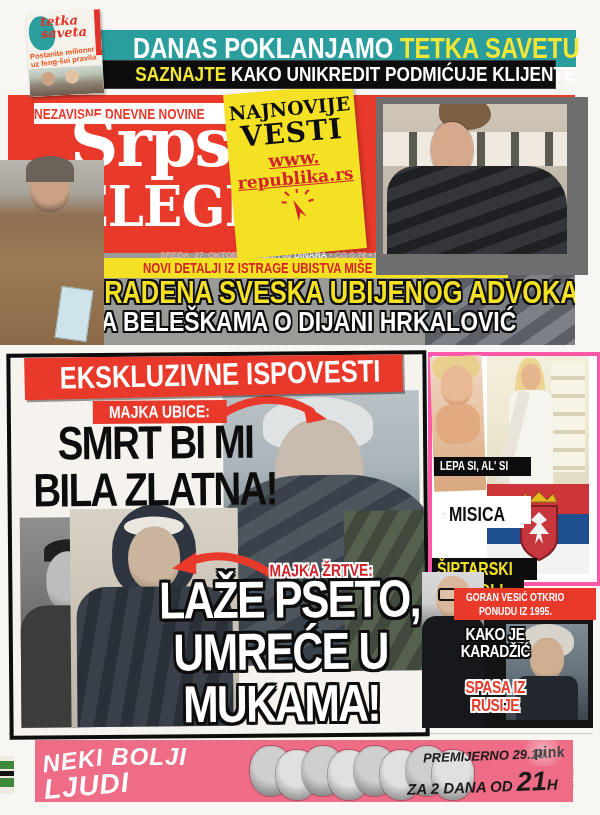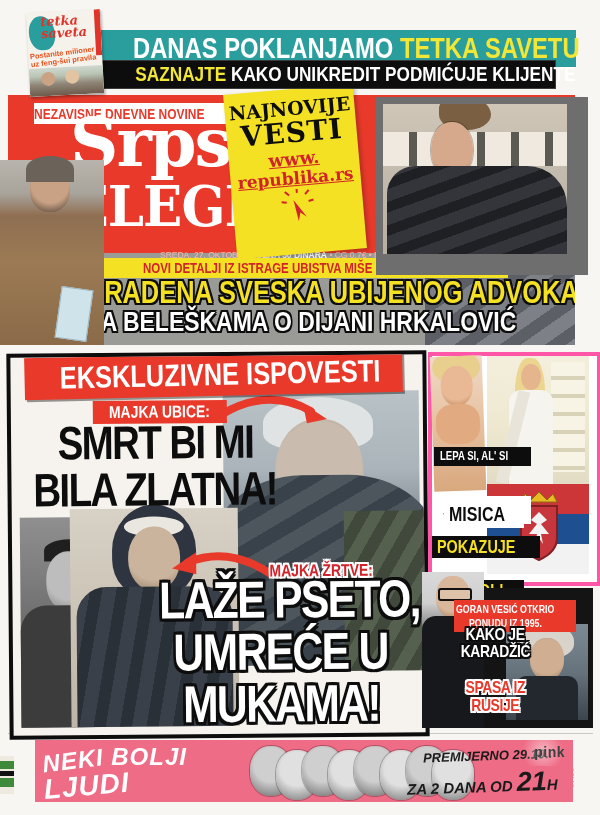--- a/index.html
+++ b/index.html
@@ -160,22 +160,22 @@
   .sk-vesic .fc{position:absolute;left:14px;top:4px;width:34px;height:42px;border-radius:46%;
     background:radial-gradient(circle at 50% 42%,#d8b79a 60%,#a98768 90%);}
   .sk-vesic .gl{position:absolute;left:16px;top:16px;width:30px;height:9px;border:2px solid #111;border-radius:3px;background:rgba(255,255,255,.15);}
   .sk-vesic .suit{position:absolute;left:0;top:44px;width:62px;height:112px;background:#17181c;border-radius:14px 14px 0 0;}
   .sk-karadzic{position:absolute;left:78px;top:36px;width:82px;height:96px;
     background:linear-gradient(180deg,#7e8a94 0%,#66727c 50%,#3c444c 100%);}
   .sk-karadzic .wh{position:absolute;left:14px;top:0px;width:54px;height:34px;border-radius:50% 50% 40% 40%;background:#d8d4cc;}
   .sk-karadzic .fc{position:absolute;left:24px;top:14px;width:34px;height:42px;border-radius:46%;
     background:radial-gradient(circle at 50% 45%,#cfae92 60%,#9c7f64 90%);}
   .sk-karadzic .st{position:absolute;left:10px;top:52px;width:62px;height:44px;background:#23282e;border-radius:10px 10px 0 0;}
-  .sk-chip{position:absolute;left:26px;top:12px;width:118px;background:#e8392b;color:#fff;font-weight:700;
-    font-size:11px;line-height:14px;text-align:center;padding:2px 2px;z-index:5;}
+  .sk-chip{position:absolute;left:26px;top:0;width:118px;background:#e8392b;color:#fff;font-weight:700;
+    font-size:11px;line-height:14px;text-align:center;padding:2px 12px;z-index:5;}
   .sk-line{position:absolute;width:130px;left:2px;text-align:center;font-weight:700;font-size:17px;line-height:17px;z-index:5;color:#fff;letter-spacing:-.5px;}
   .sk-red{color:#e8392b;}
 
   
   .divider{left:8px;top:733px;width:585px;height:1px;background:#c9c9c4;}
   .ad-banner{left:35px;top:740px;width:538px;height:62px;background:#ee6c85;overflow:hidden;z-index:2;}
   .ad-title{position:absolute;left:8px;top:4px;width:210px;color:#fff;font-style:italic;font-weight:700;
     font-size:24px;line-height:26px;letter-spacing:1px;transform:rotate(-3deg);}
   .ad-title .w2{font-size:28px;}
   .faces{position:absolute;left:215px;top:6px;width:212px;height:52px;}
@@ -322,24 +322,24 @@
   <div class="sm-flag">
     <div class="r"></div>
     <div class="b"></div>
     <div class="w"></div>
     <svg width="56" height="74" viewBox="0 0 56 74" style="position:absolute;left:24px;top:6px;">
       <path d="M10 12 L14 4 L20 10 L28 2 L36 10 L42 4 L46 12 Z" fill="#e8b923" stroke="#8a6d12" stroke-width="1"></path>
       <path d="M10 16 L46 16 L46 48 Q46 62 28 70 Q10 62 10 48 Z" fill="#c6363c" stroke="#7e1f24" stroke-width="2"></path>
       <path d="M28 22 L20 30 L26 34 L18 44 L26 44 L24 54 L28 48 L32 54 L30 44 L38 44 L30 34 L36 30 Z" fill="#f2f2f2"></path>
     </svg>
   </div>
-  <div class="sm-chip-b" style="left:2px;top:91px;"><span class="condL">LEPA SI, AL' SI</span></div>
+  <div class="sm-chip-b" style="left:2px;top:101px;"><span class="condL">LEPA SI, AL' SI</span></div>
   <div class="sm-black-line" style="left:6px;top:140px;"><span class="condL">SRPSKA</span></div>
   <div class="sm-black-line" style="left:12px;top:144px;"><span class="condL">MISICA</span></div>
-  <div class="sm-yellow-line" style="left:0px;top:180px;"><span class="condL">POKAZUJE</span></div>
+  <div class="sm-yellow-line" style="left:0px;top:202px;"><span class="condL">ŠIPTARSKI</span></div>
   <div class="sm-yellow-line" style="left:6px;top:224px;"><span class="condL">SIMBOL!</span></div>
 </div>
 
 <div class="abs side-karadzic">
   <div class="sk-vesic">
     <div class="fc"></div>
     <div class="gl"></div>
     <div class="suit"></div>
   </div>
   <div class="sk-karadzic">

